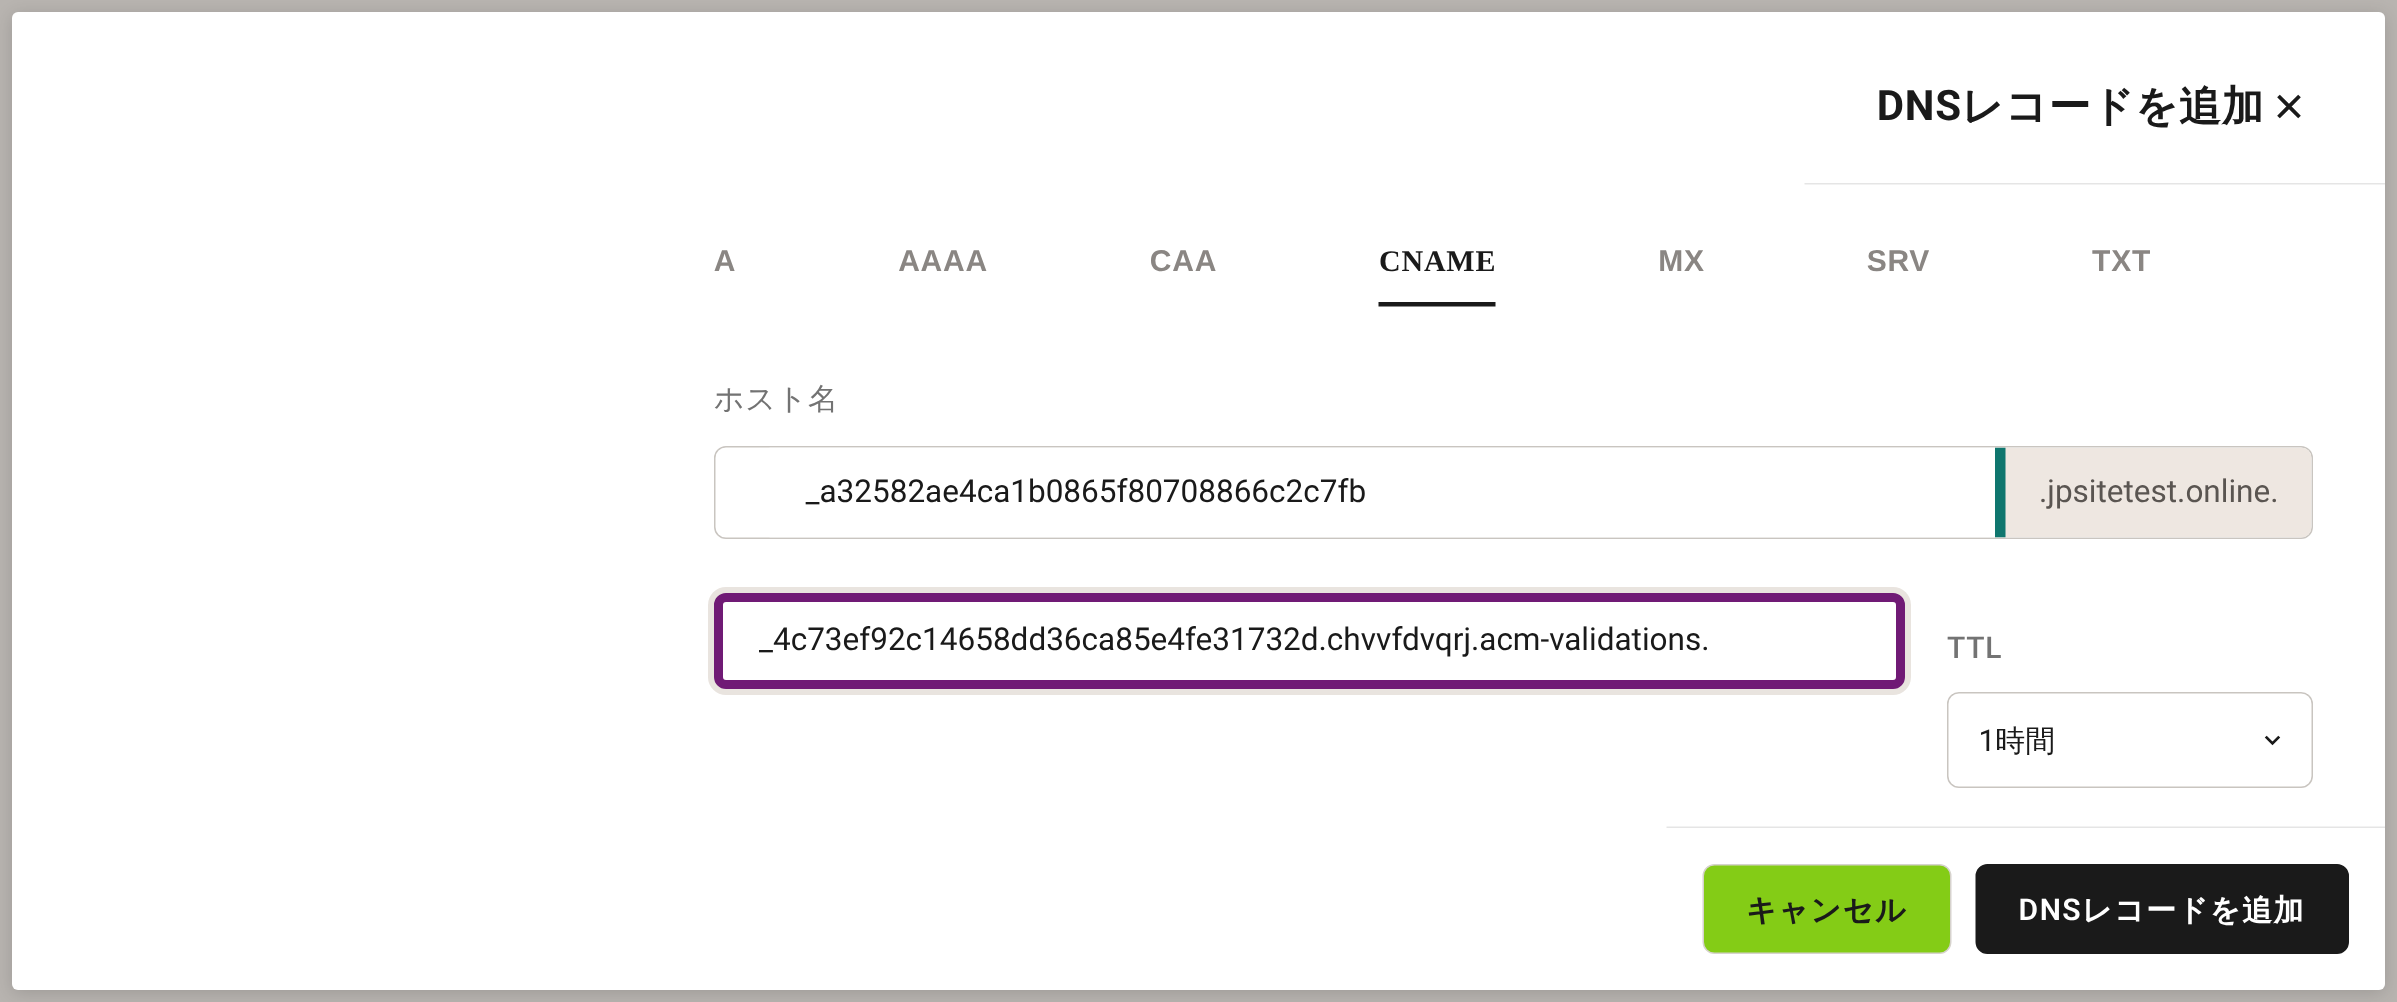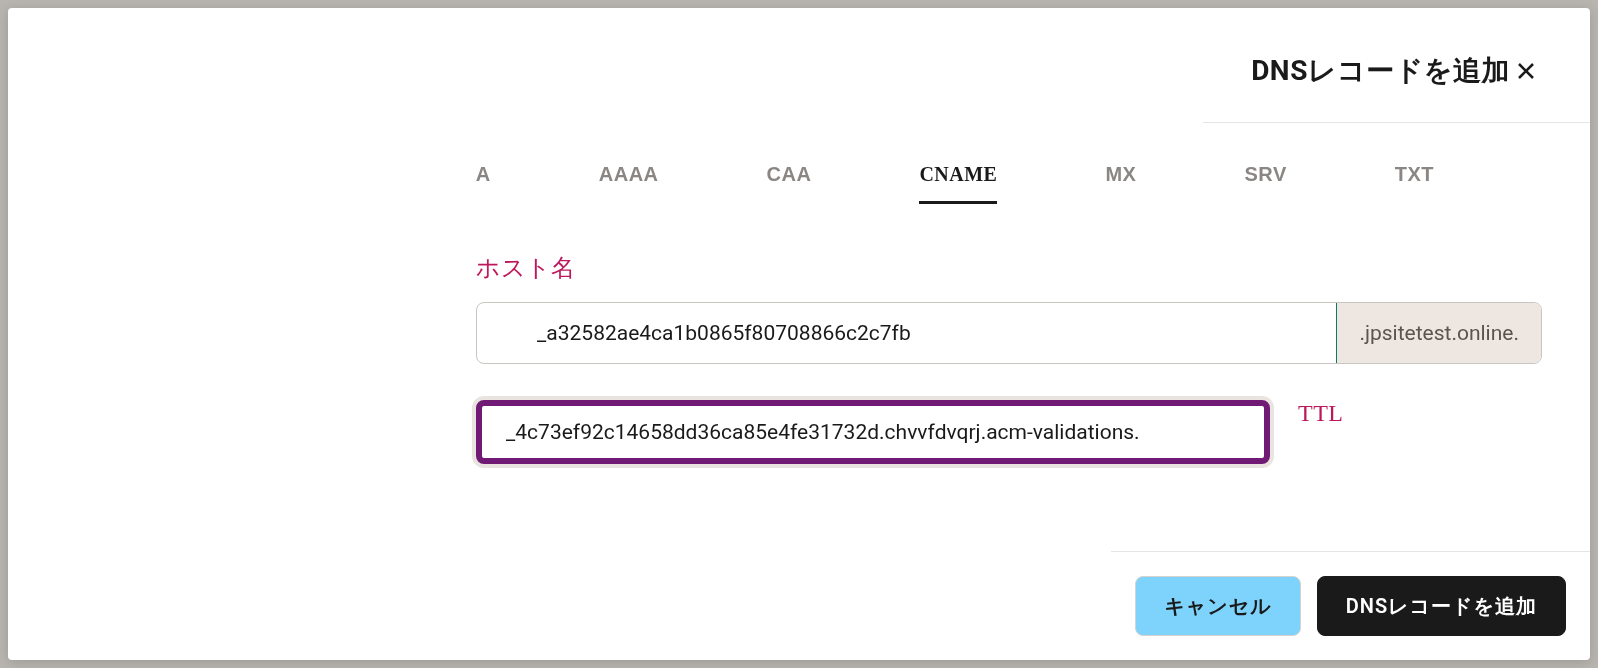--- a/index.html
+++ b/index.html
@@ -102,28 +102,28 @@
     }
     .form-group {
       display: flex;
       flex-direction: column;
     }
     .form-group.grow {
       flex: 1;
     }
     .form-group.ttl {
       width: 244px;
+      margin-top: 24px;
     }
     .label {
-      font-size: 24px;
+      font-size: 20px;
       font-weight: 500;
-      color: #be185d;
+      color: #737373;
       margin-bottom: 18px;
       letter-spacing: 0.5px;
-      font-family: Liberation Serif, serif;
     }
     .input-with-suffix {
       display: flex;
       border: 1px solid #c9c5c0;
       border-radius: 8px;
       overflow: hidden;
       height: 62px;
       padding-left: 36px;
     }
     .input-with-suffix input {
@@ -136,21 +136,21 @@
       color: #1a1a1a;
       background: #fff;
     }
     .input-suffix {
       background: #eee7e1;
       color: #5a5551;
       padding: 0 22px;
       display: flex;
       align-items: center;
       font-size: 21px;
-      border-left: 1px solid #0f766e;
+      border-left: 7px solid #0f766e;
     }
     .text-input {
       width: 100%;
       height: 64px;
       border: 6px solid #701a75;
       border-radius: 8px;
       padding: 0 24px;
       font-size: 21px;
       font-family: inherit;
       color: #1a1a1a;
@@ -199,21 +199,21 @@
       height: 60px;
       padding: 0 28px;
       border-radius: 8px;
       font-size: 20px;
       font-weight: 600;
       font-family: inherit;
       cursor: pointer;
       letter-spacing: 1px;
     }
     .btn-secondary {
-      background: #7dd3fc;
+      background: #84cc16;
       color: #1a1a1a;
       border: 1px solid #d6d2cd;
     }
     .btn-primary {
       background: #1a1a1a;
       color: #fff;
       border: 1px solid #1a1a1a;
     }
   </style>
 </head>
@@ -249,20 +249,28 @@
         </div>
       </div>
     </div>
 
     <div class="form-row-split">
       <div class="form-group grow">
         <input type="text" class="text-input" value="_4c73ef92c14658dd36ca85e4fe31732d.chvvfdvqrj.acm-validations." style="">
       </div>
       <div class="form-group ttl">
         <label class="label">TTL</label>
+        <div class="select-wrap">
+          <select>
+            <option>1時間</option>
+          </select>
+          <svg viewBox="0 0 24 24" fill="none">
+            <path d="M6 9 L12 15 L18 9"></path>
+          </svg>
+        </div>
       </div>
     </div>
   </div>
 
   <div class="modal-footer">
     <button class="btn btn-secondary">キャンセル</button>
     <button class="btn btn-primary">DNSレコードを追加</button>
   </div>
 </div>
 

